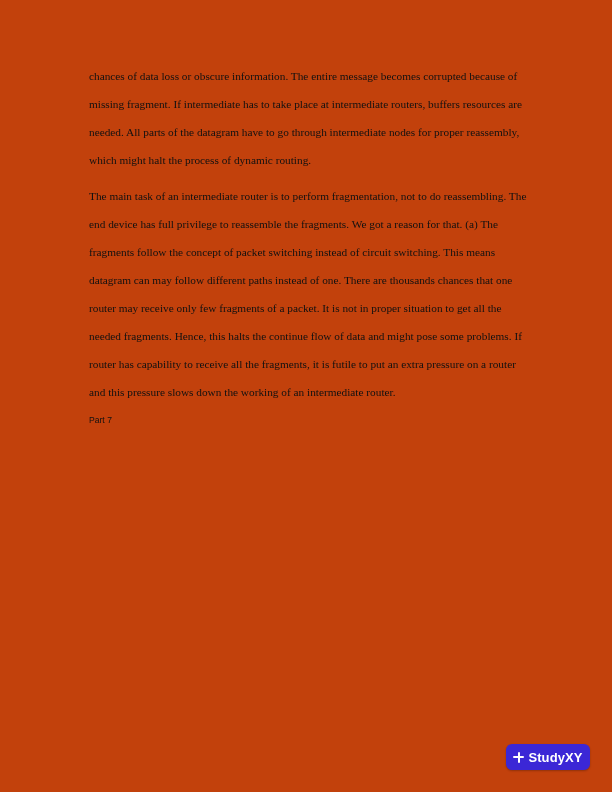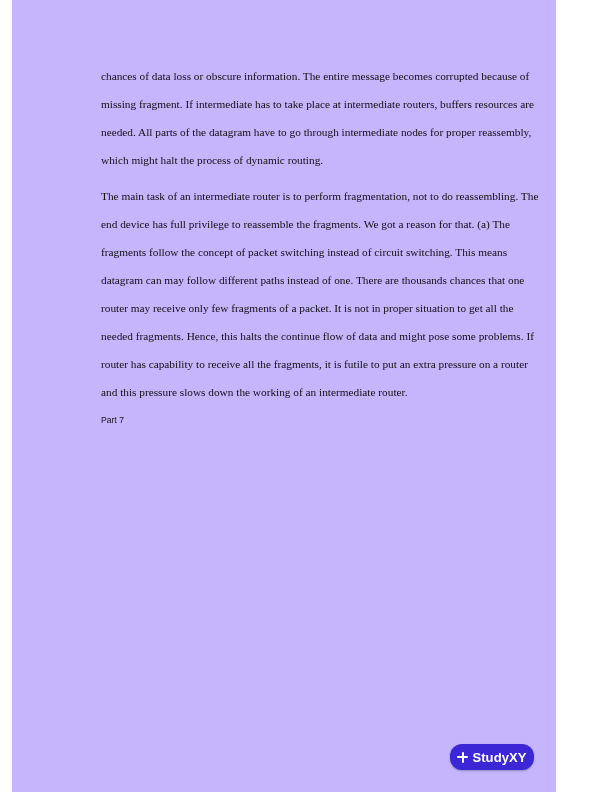--- a/index.html
+++ b/index.html
@@ -10,25 +10,25 @@
   body {
     width: 612px;
     height: 792px;
     position: relative;
     font-family: "Liberation Serif", serif;
     color: #000000;
     overflow: hidden;
   }
   .page {
     position: absolute;
-    left: 12px;
+    left: 0;
     top: 0;
-    width: 544px;
+    width: 612px;
     height: 792px;
-    background: #c4b5fd;
+    background: #c2410c;
   }
   .doc-body {
     position: absolute;
     left: 89px;
     top: 62px;
     width: 440px;
   }
   .para {
     font-family: "Liberation Serif", serif;
     font-size: 11.3px;
@@ -48,21 +48,21 @@
     color: #111111;
     margin-top: 0px;
   }
   .watermark {
     position: absolute;
     right: 22px;
     bottom: 22px;
     width: 84px;
     height: 26px;
     background: #3b27d6;
-    border-radius: 12px;
+    border-radius: 6px;
     display: flex;
     align-items: center;
     justify-content: center;
     gap: 4px;
     box-shadow: 0 1px 2px rgba(0,0,0,0.25);
     margin-left: 48px;
   }
   .watermark .plus {
     position: relative;
     width: 11px;

